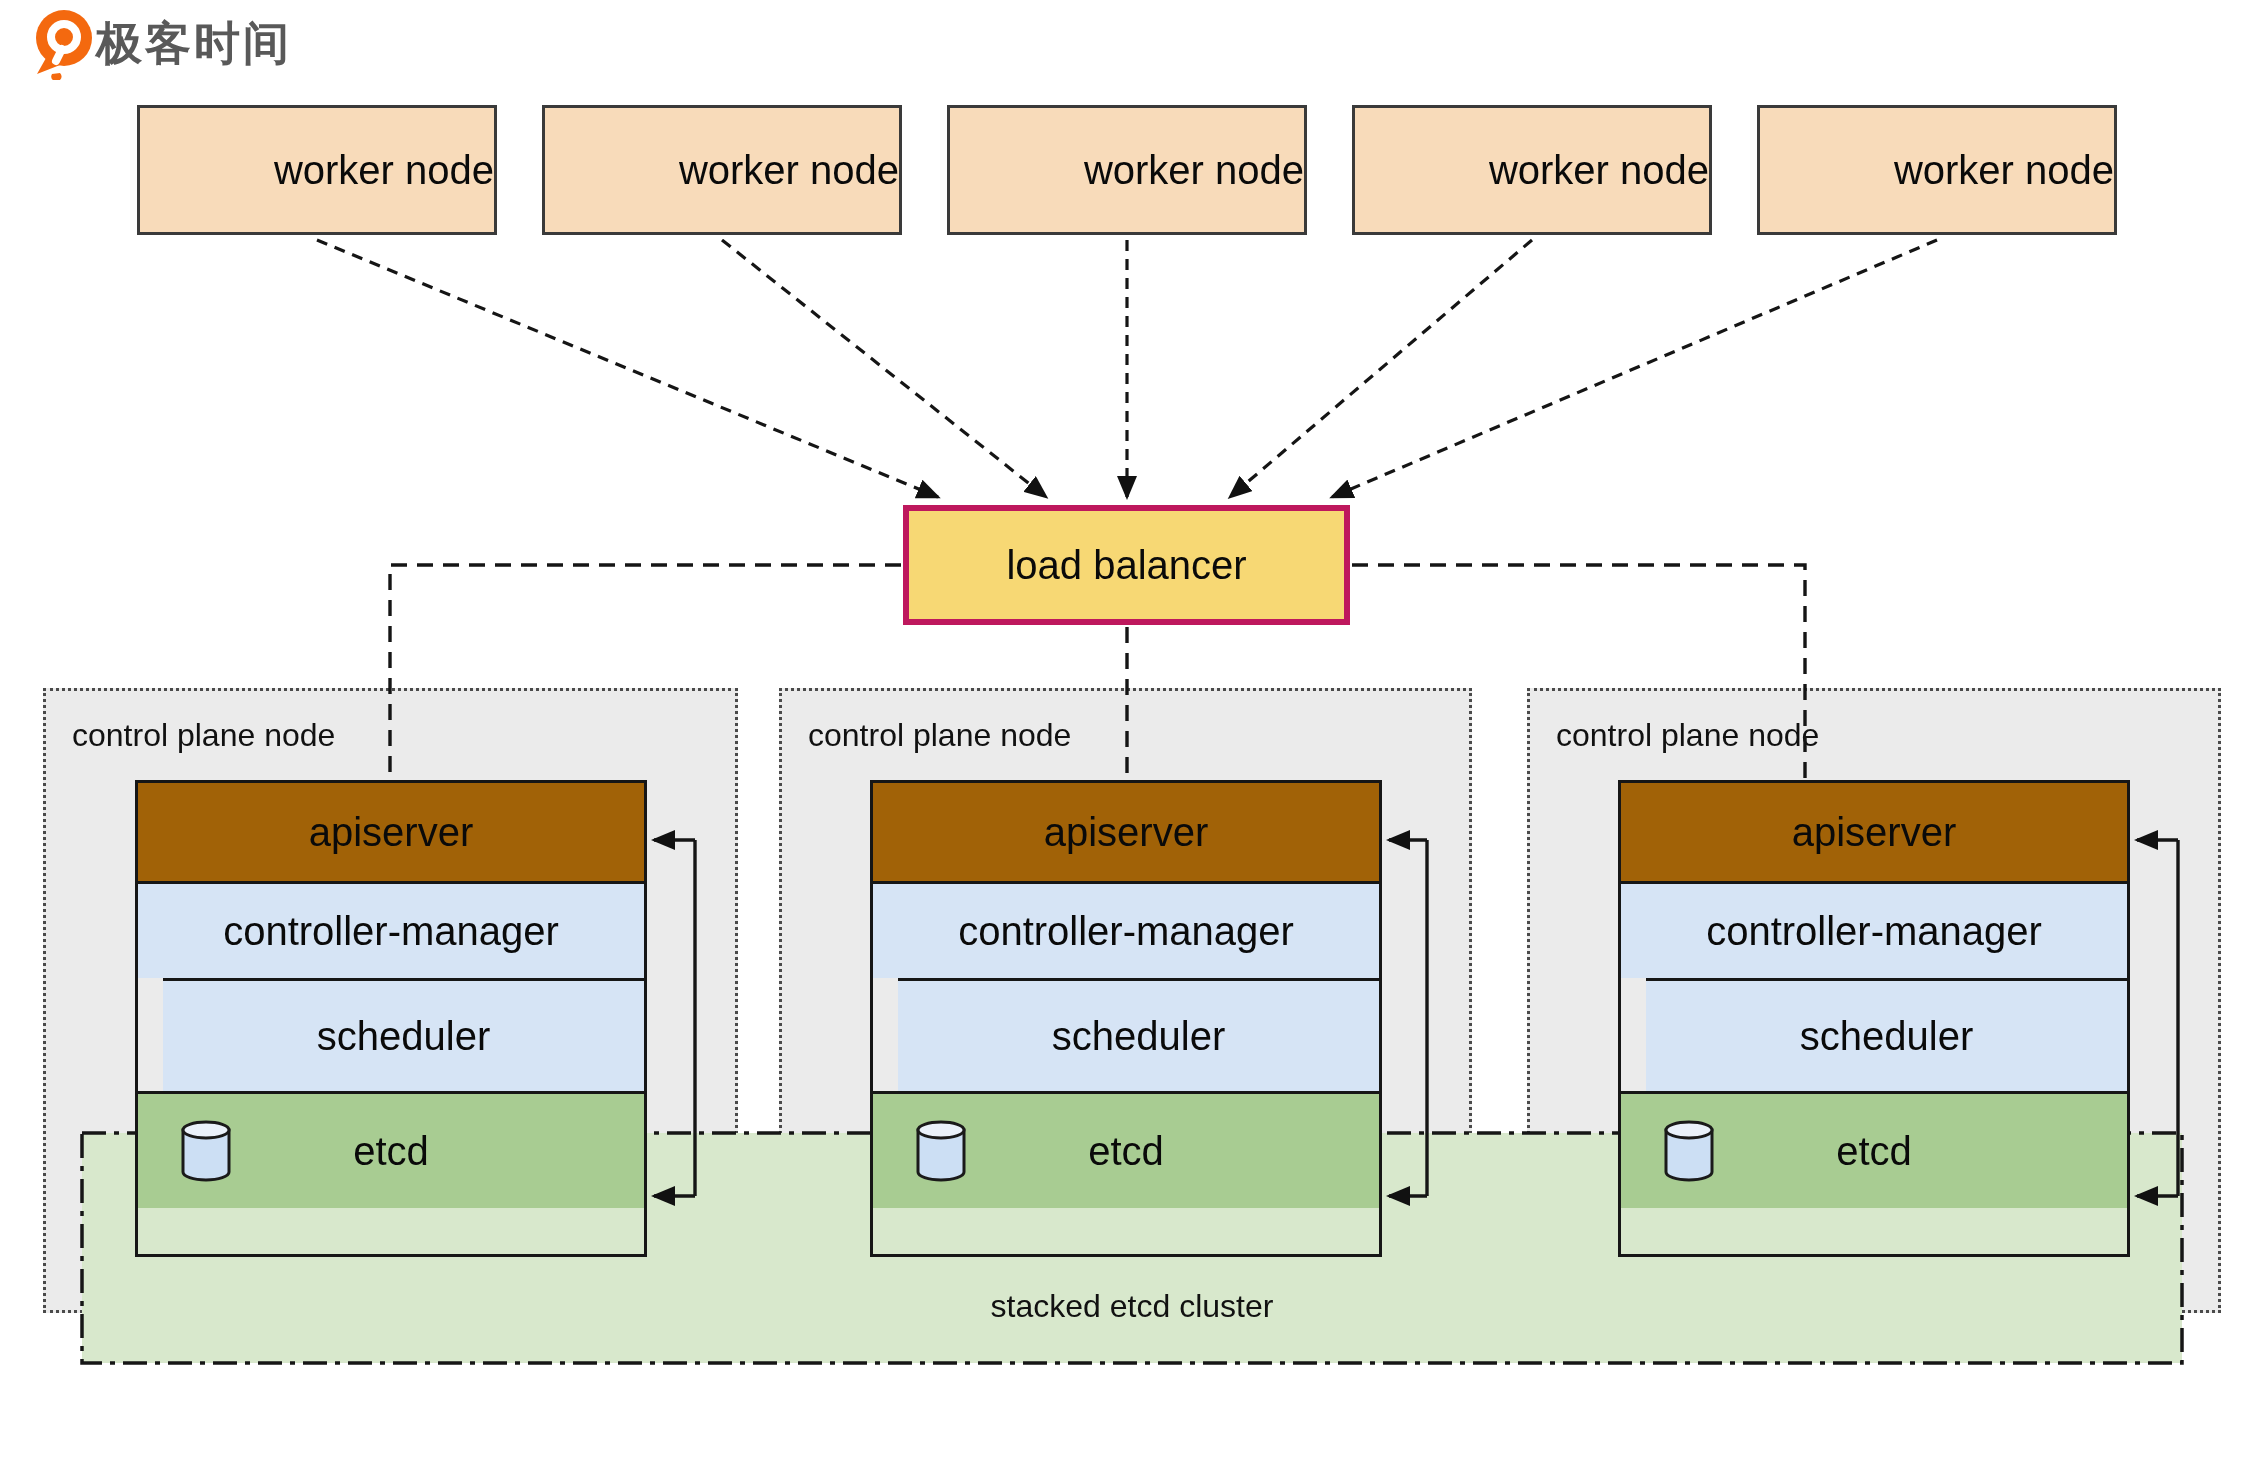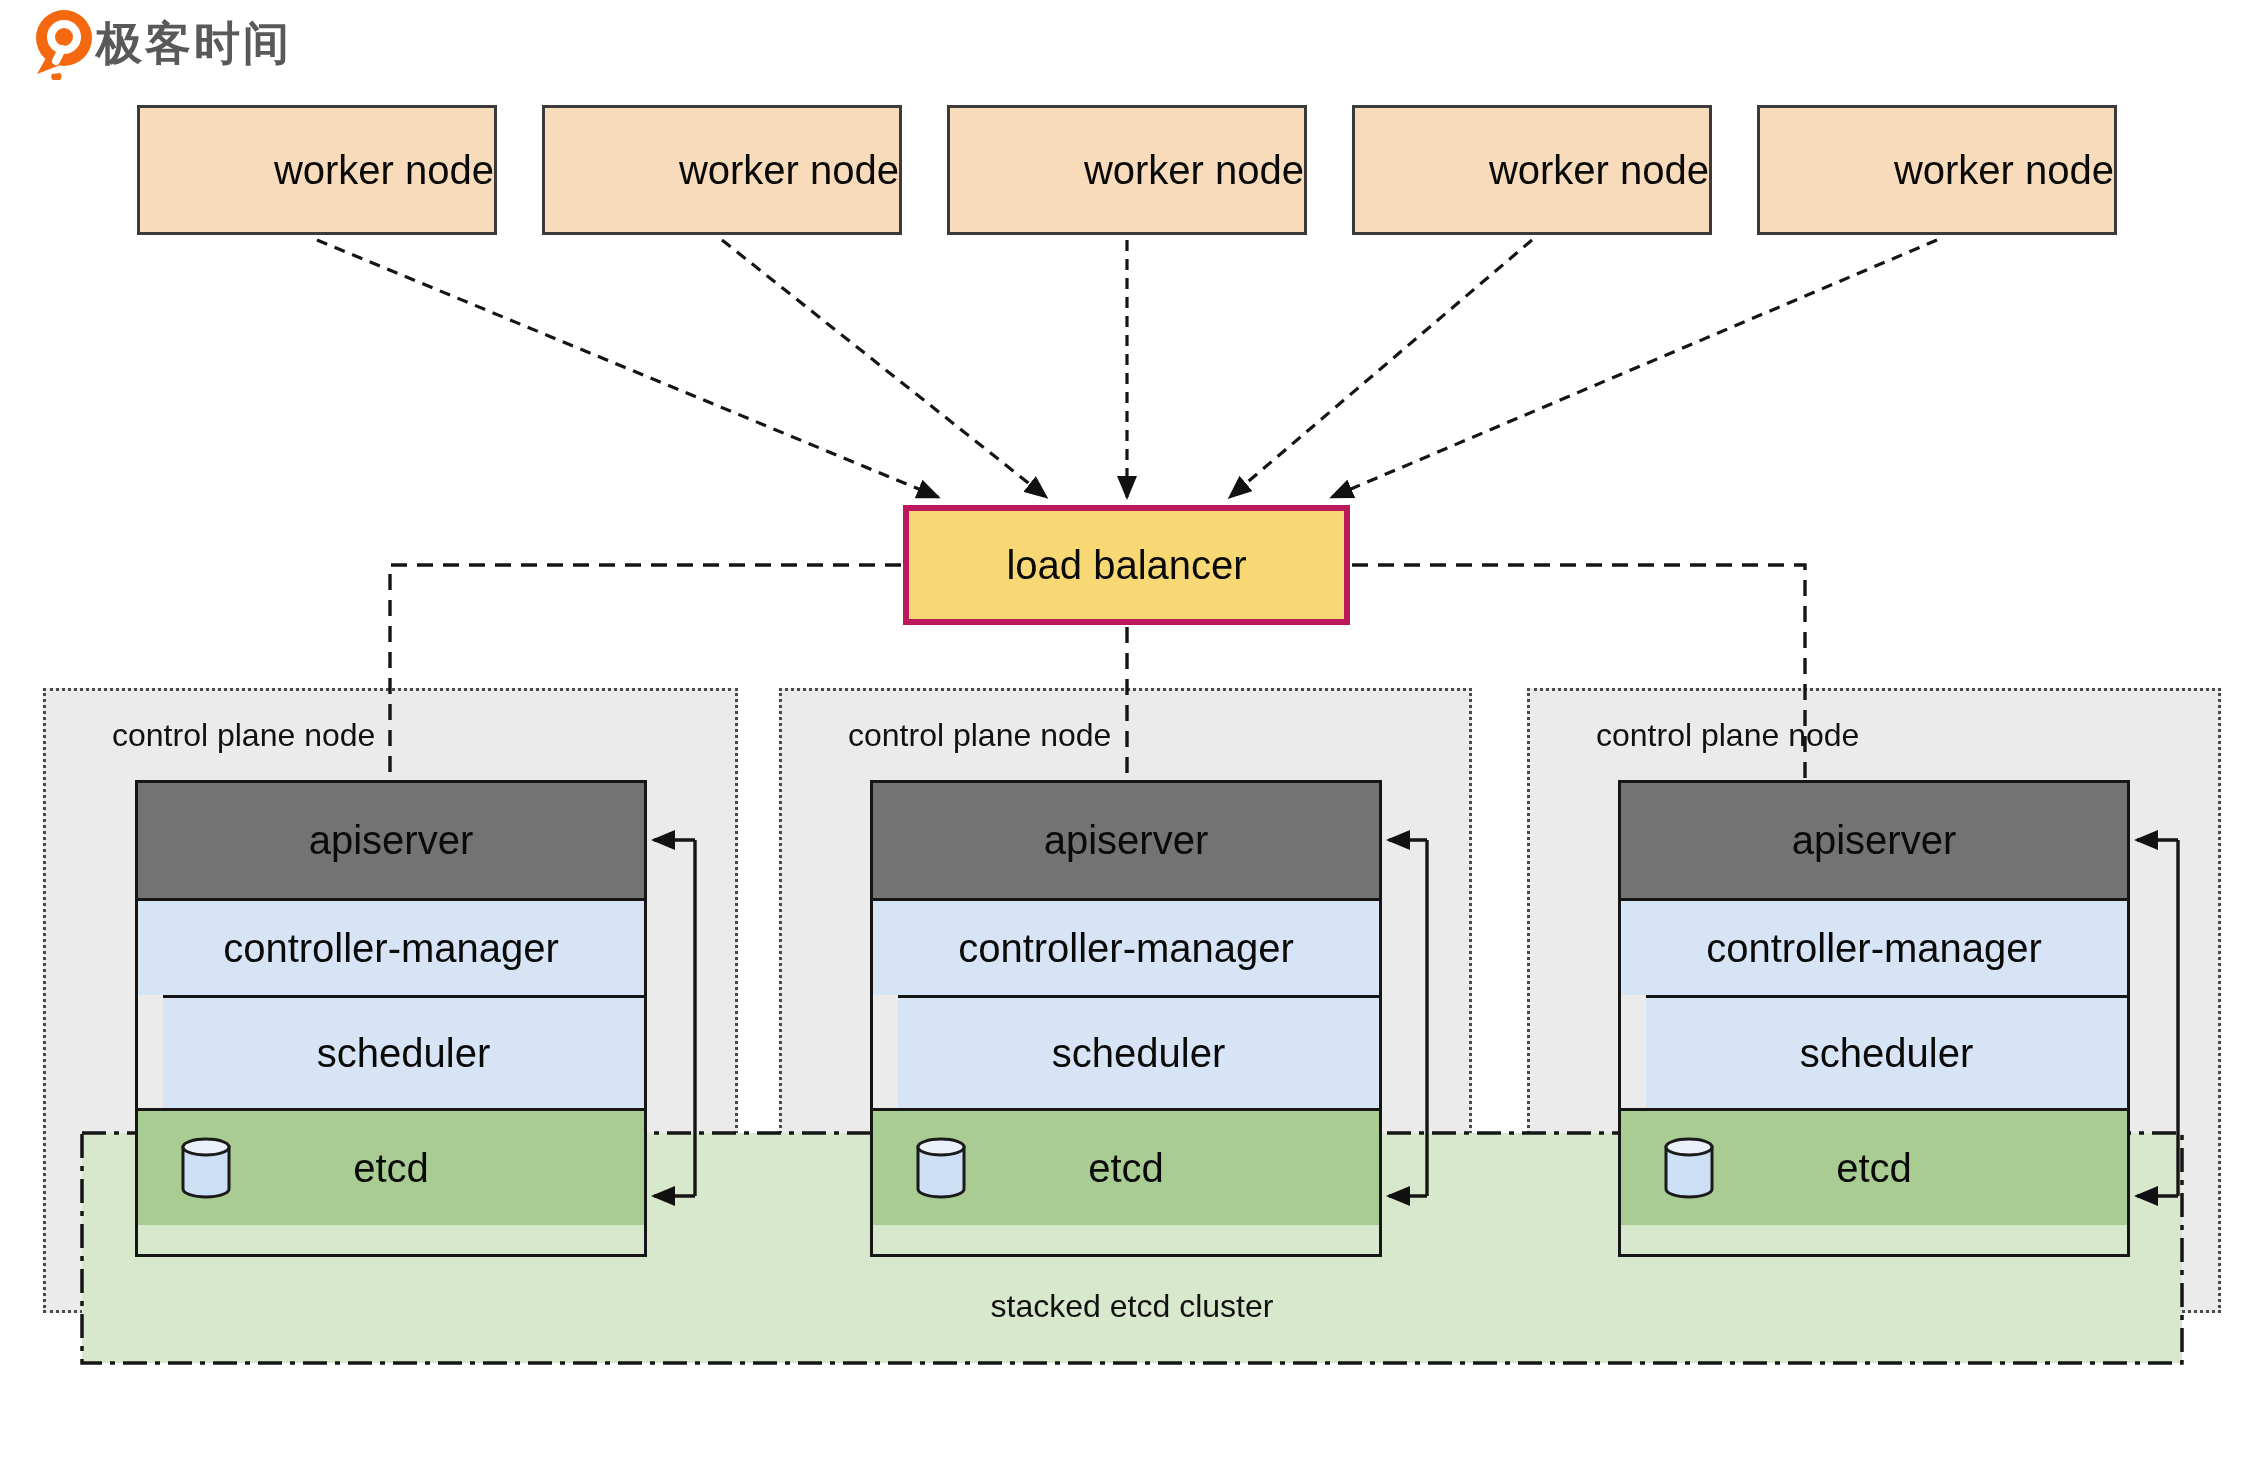--- a/index.html
+++ b/index.html
@@ -31,34 +31,34 @@
   }
   
   .cp{
     position:absolute;top:688px;height:625px;
     background:#EBEBEB;border:3px dotted #4a4a4a;box-sizing:border-box;
     z-index:10;
   }
   .cp-left{left:43px;width:695px;}
   .cp-mid{left:779px;width:693px;}
   .cp-right{left:1527px;width:694px;}
-  .cp-label{position:absolute;top:26px;left:26px;font-size:32px;color:#111;margin-left:40px;}
+  .cp-label{position:absolute;top:26px;left:26px;font-size:32px;color:#111;}
   
   .stack{
     position:absolute;top:780px;width:512px;height:477px;
     border:3px solid #161616;box-sizing:border-box;
     display:flex;flex-direction:column;z-index:30;
   }
   .s-left{left:135px}.s-mid{left:870px}.s-right{left:1618px}
   .row{
     box-sizing:border-box;display:flex;align-items:center;justify-content:center;
     font-size:40px;position:relative;
   }
   .row + .row{border-top:3px solid #161616;}
-  .row-apiserver{height:115px;background:#737373;}
+  .row-apiserver{height:98px;background:#a16207;}
   .row-cm{height:97px;background:#D6E4F5;}
   .row-sched{height:113px;background:#D6E4F5;margin-left:25px;}
   .row-etcd{height:117px;background:#A8CC92;}
   .db-icon{position:absolute;left:42px;top:50%;transform:translateY(-50%);width:52px;height:62px;}
   
   .band-label{
     position:absolute;left:82px;top:1288px;width:2100px;
     text-align:center;font-size:32px;color:#111;z-index:25;
   }
   

